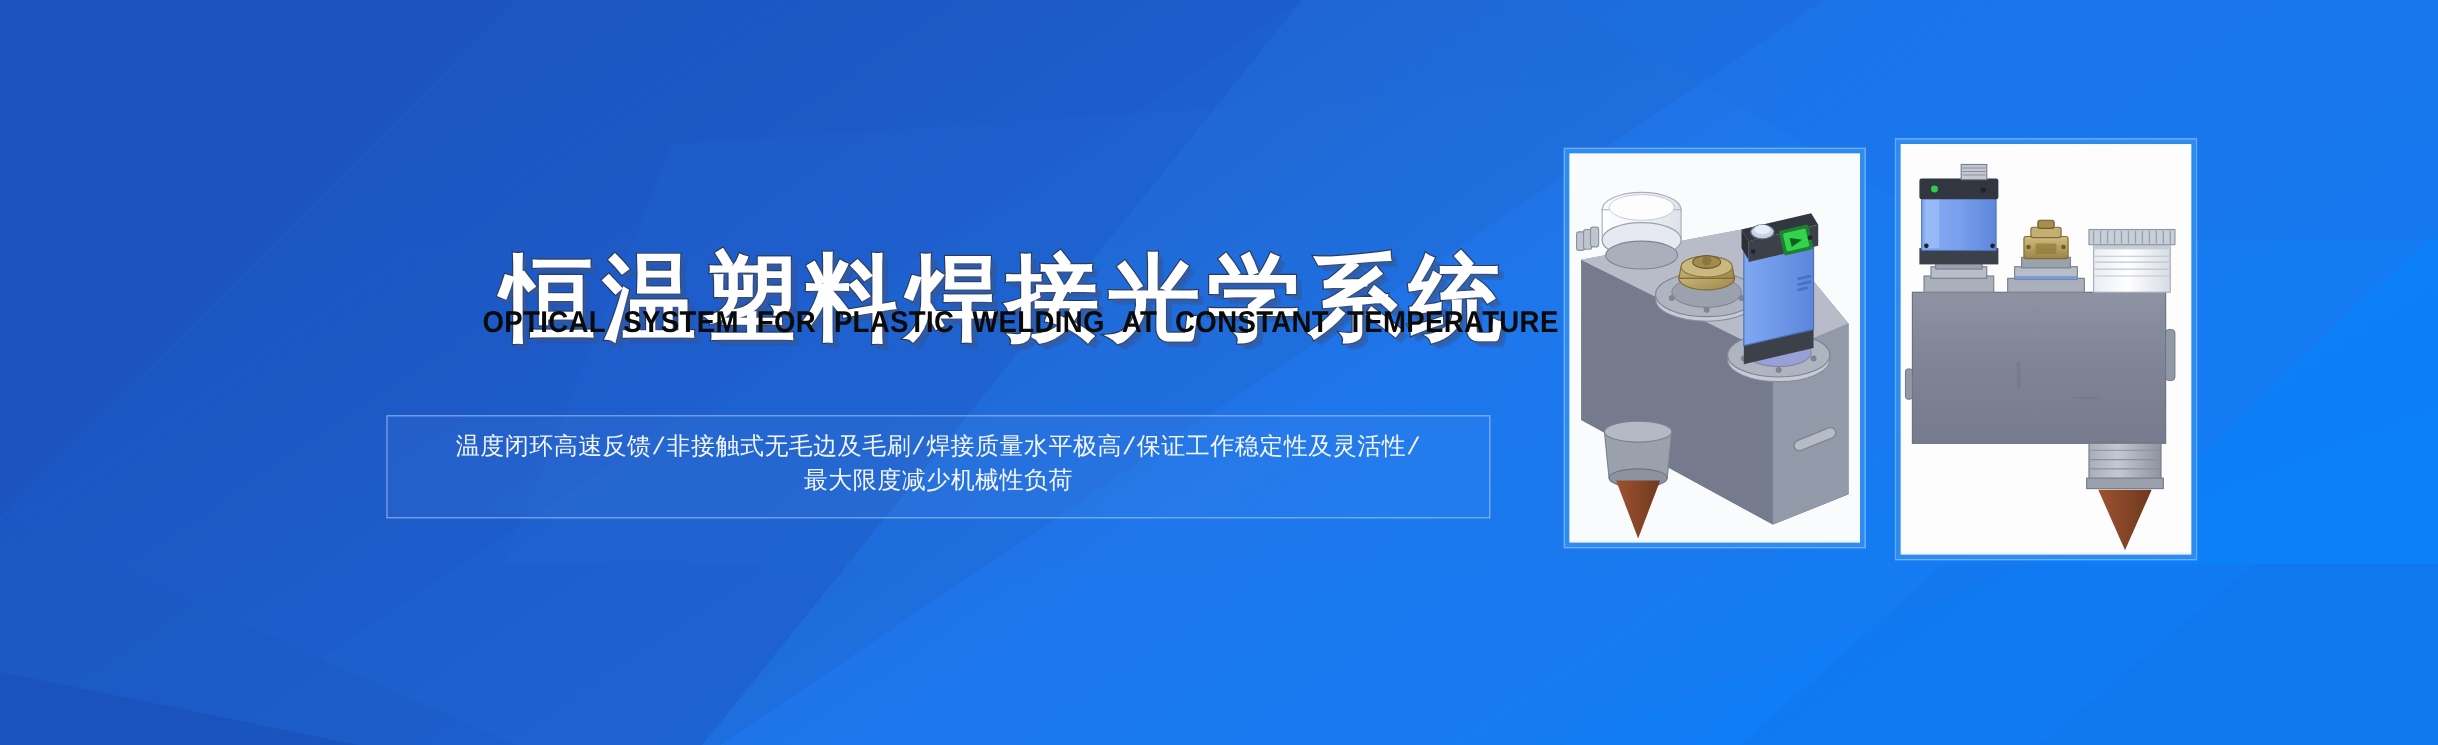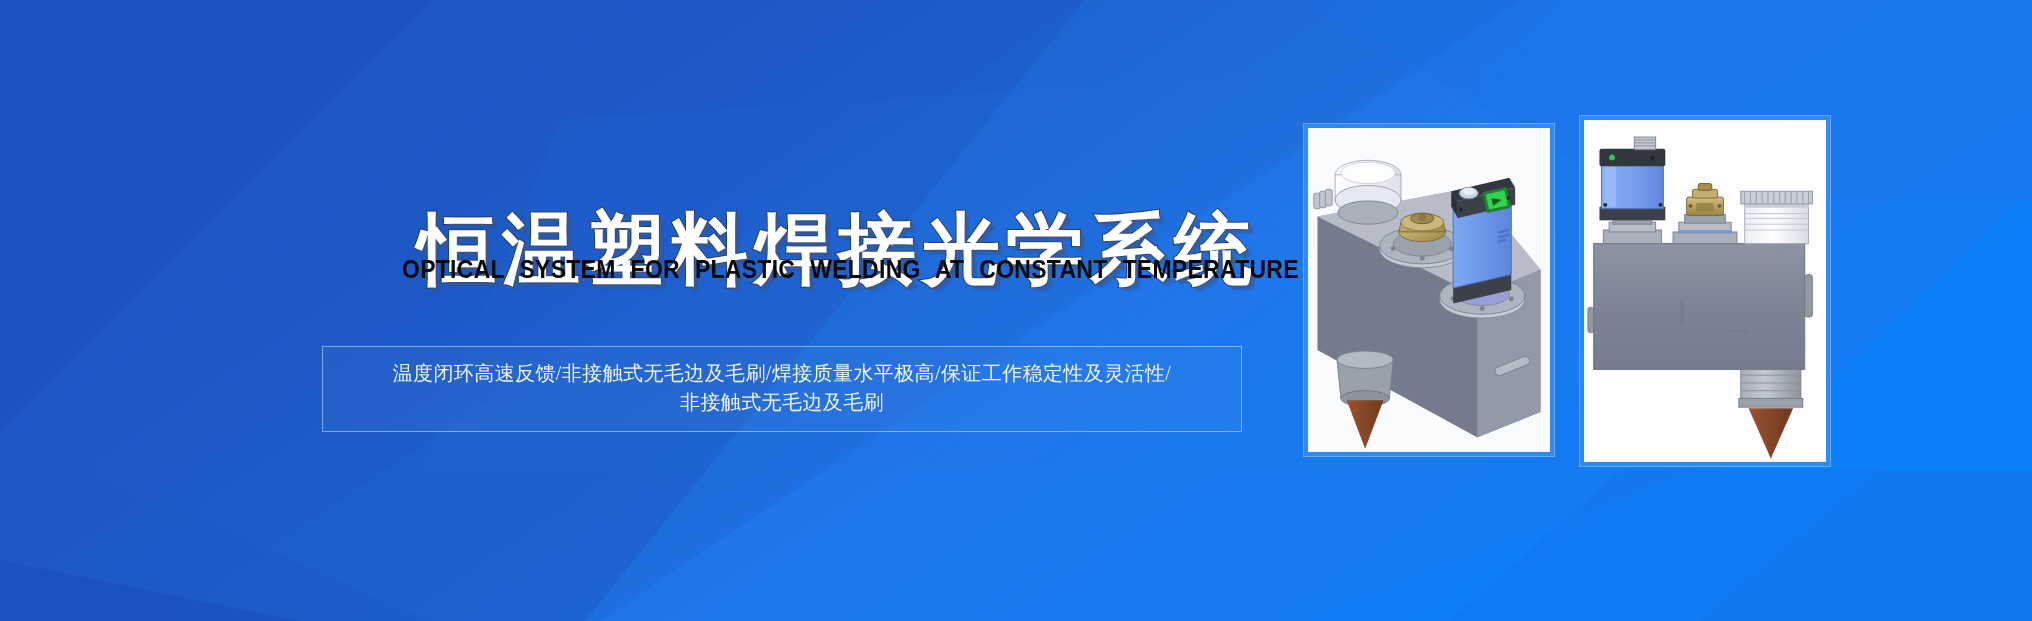--- a/index.html
+++ b/index.html
@@ -54,21 +54,21 @@
   }
   #subtitle-box{
     position:absolute;left:-76px;top:148px;
     width:920px;
     box-sizing:border-box;
     border:1px solid rgba(210,228,255,.55);
     background:rgba(255,255,255,.035);
     padding:12px 18px 14px 18px;
   }
   .subtitle-text{
-    font-family:Liberation Serif, serif;
+    font-family:Liberation Mono, monospace;
     font-size:20px;
     line-height:29px;
     color:#f2f6ff;
     text-align:center;
     letter-spacing:.4px;
   }
 
   
   .pic-frame{
     position:absolute;
@@ -121,21 +121,21 @@
 
   <div id="headline-block">
 
     <div id="title-stack">
       <div class="cn-title">恒温塑料焊接光学系统</div>
       <div class="en-title">OPTICAL SYSTEM FOR PLASTIC WELDING AT CONSTANT TEMPERATURE</div>
     </div>
 
     <div id="subtitle-box">
       <div class="subtitle-text">温度闭环高速反馈/非接触式无毛边及毛刷/焊接质量水平极高/保证工作稳定性及灵活性/</div>
-      <div class="subtitle-text">非接触式无毛边及毛刷</div>
+      <div class="subtitle-text">最大限度减少机械性负荷</div>
     </div>
 
   </div>
 
   <div class="pic-frame" id="pic-frame-1">
     <div class="pic-inner">
       <svg viewBox="0 0 250 332" preserveAspectRatio="xMidYMid meet">
         <defs>
           <linearGradient id="bodyF" x1="0" y1="0" x2="0" y2="1">
             <stop offset="0" stop-color="#888EA0"></stop>

